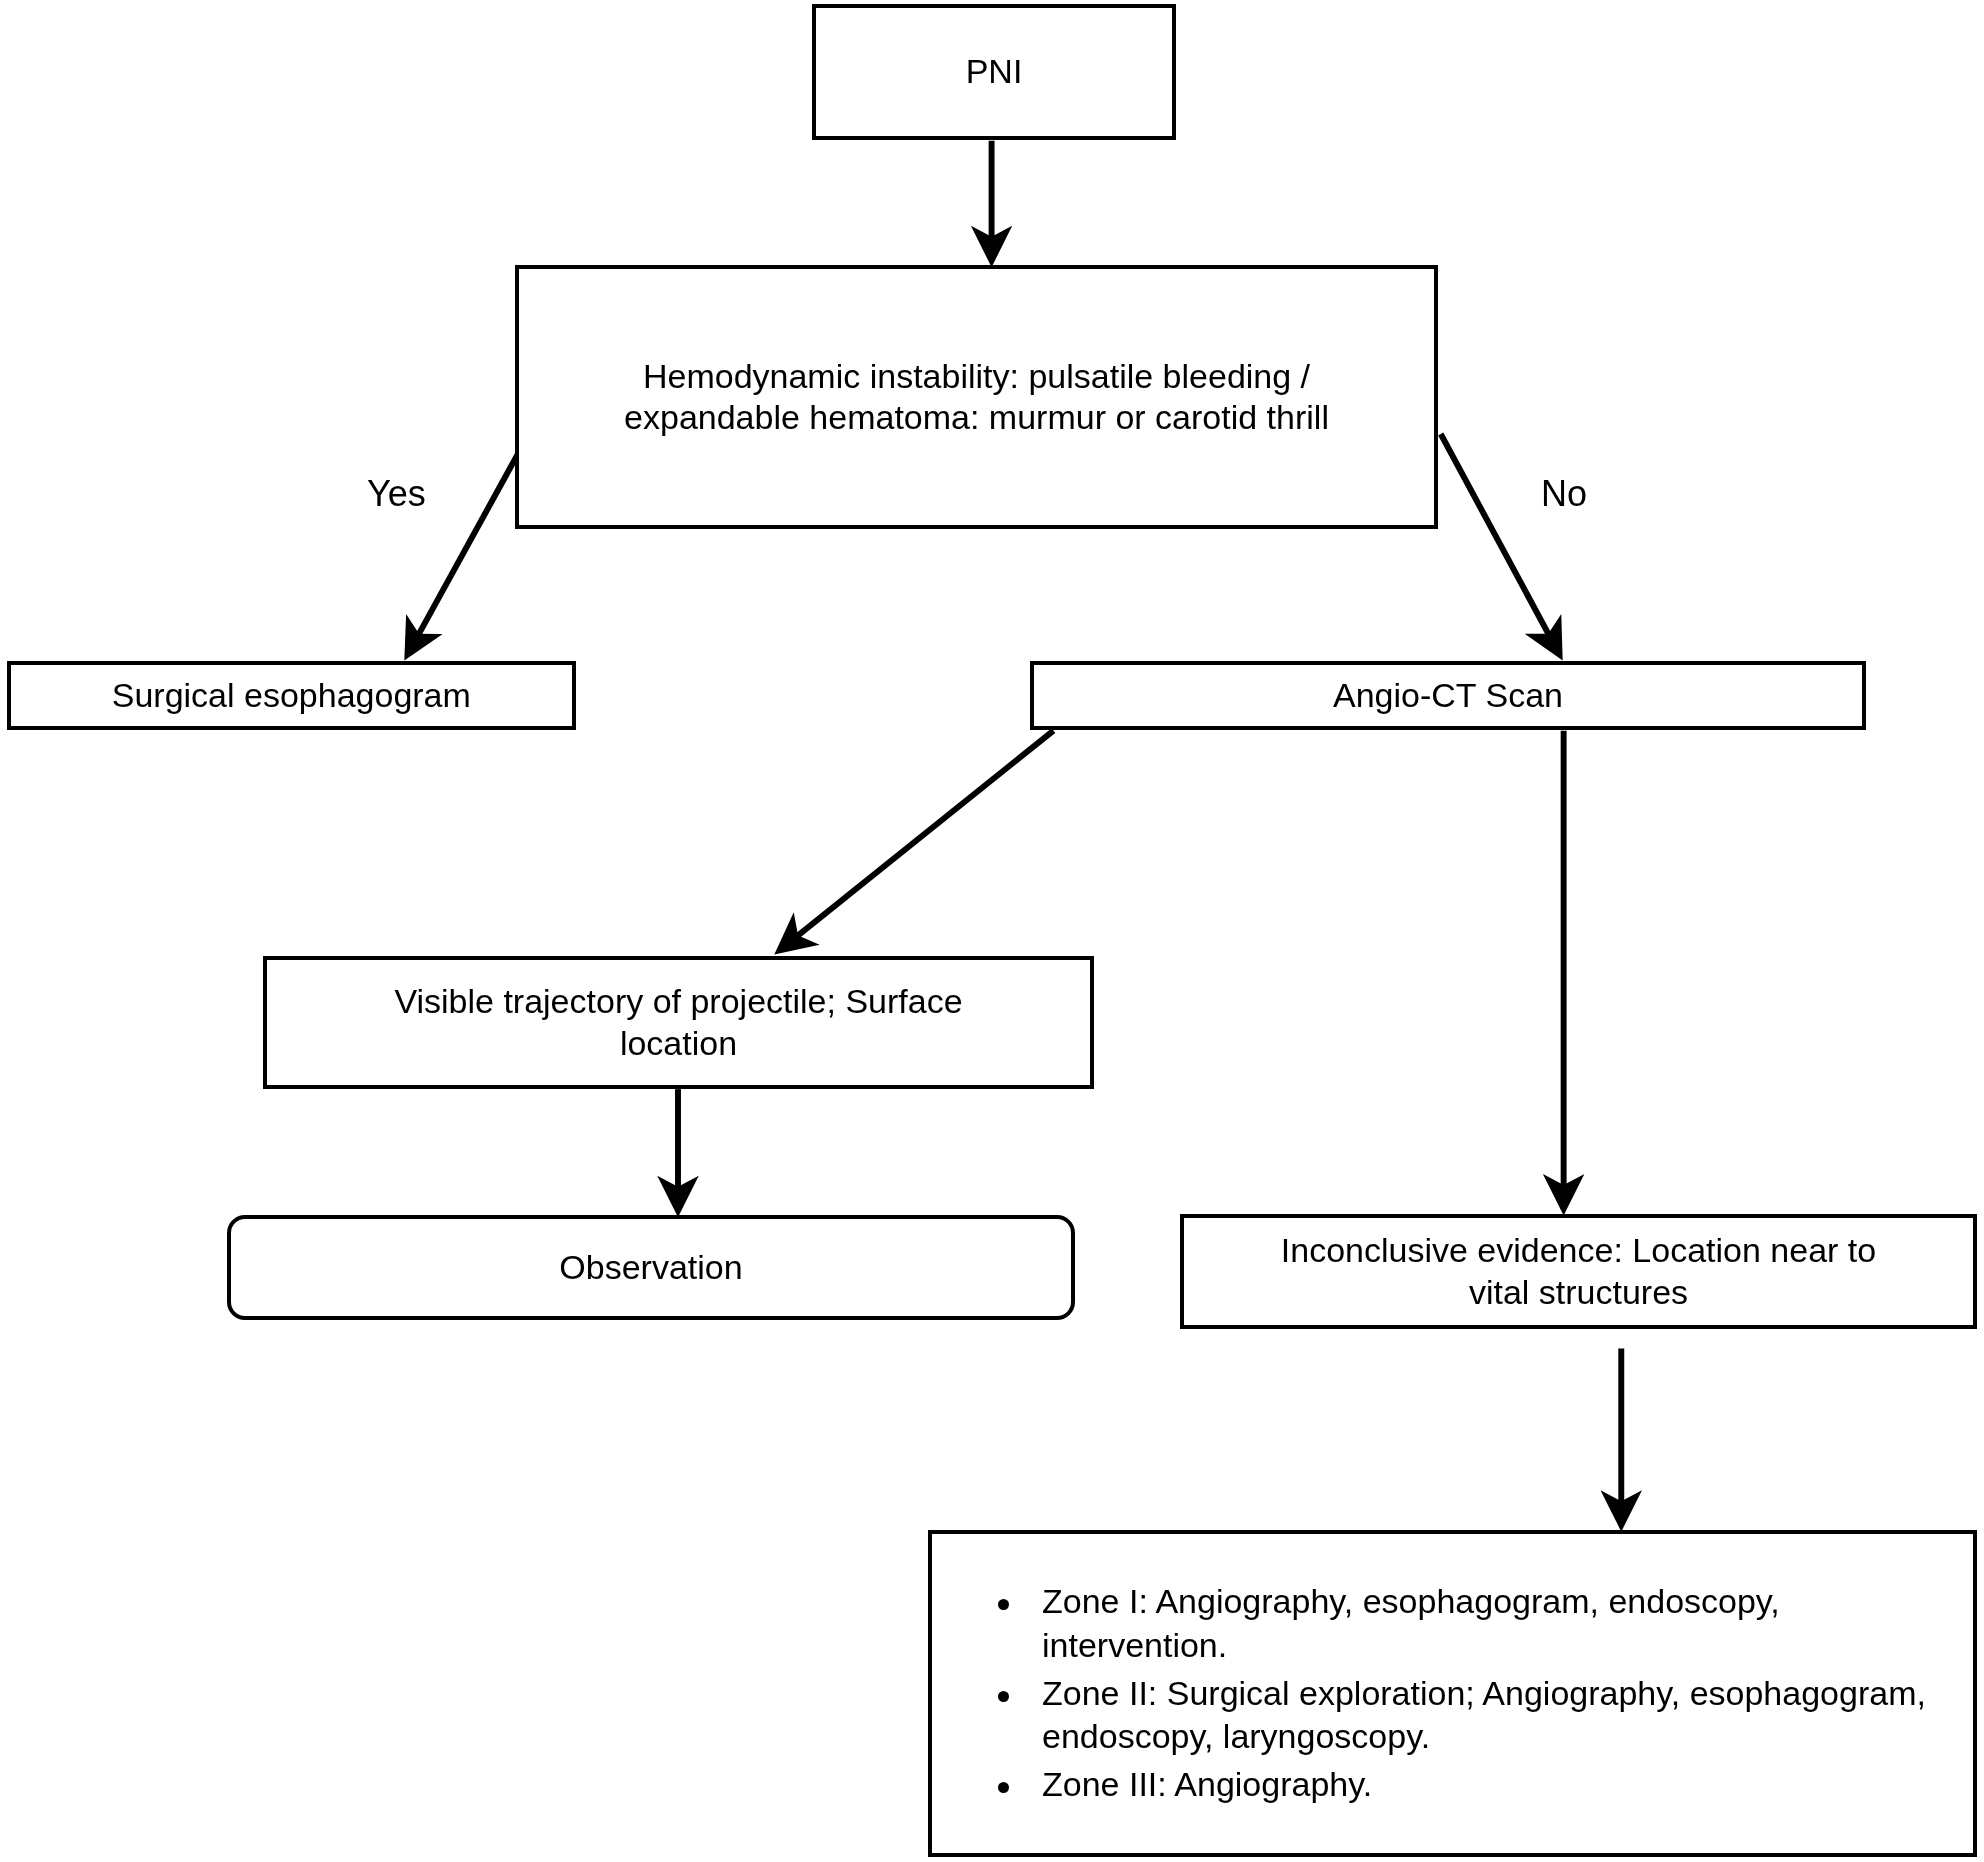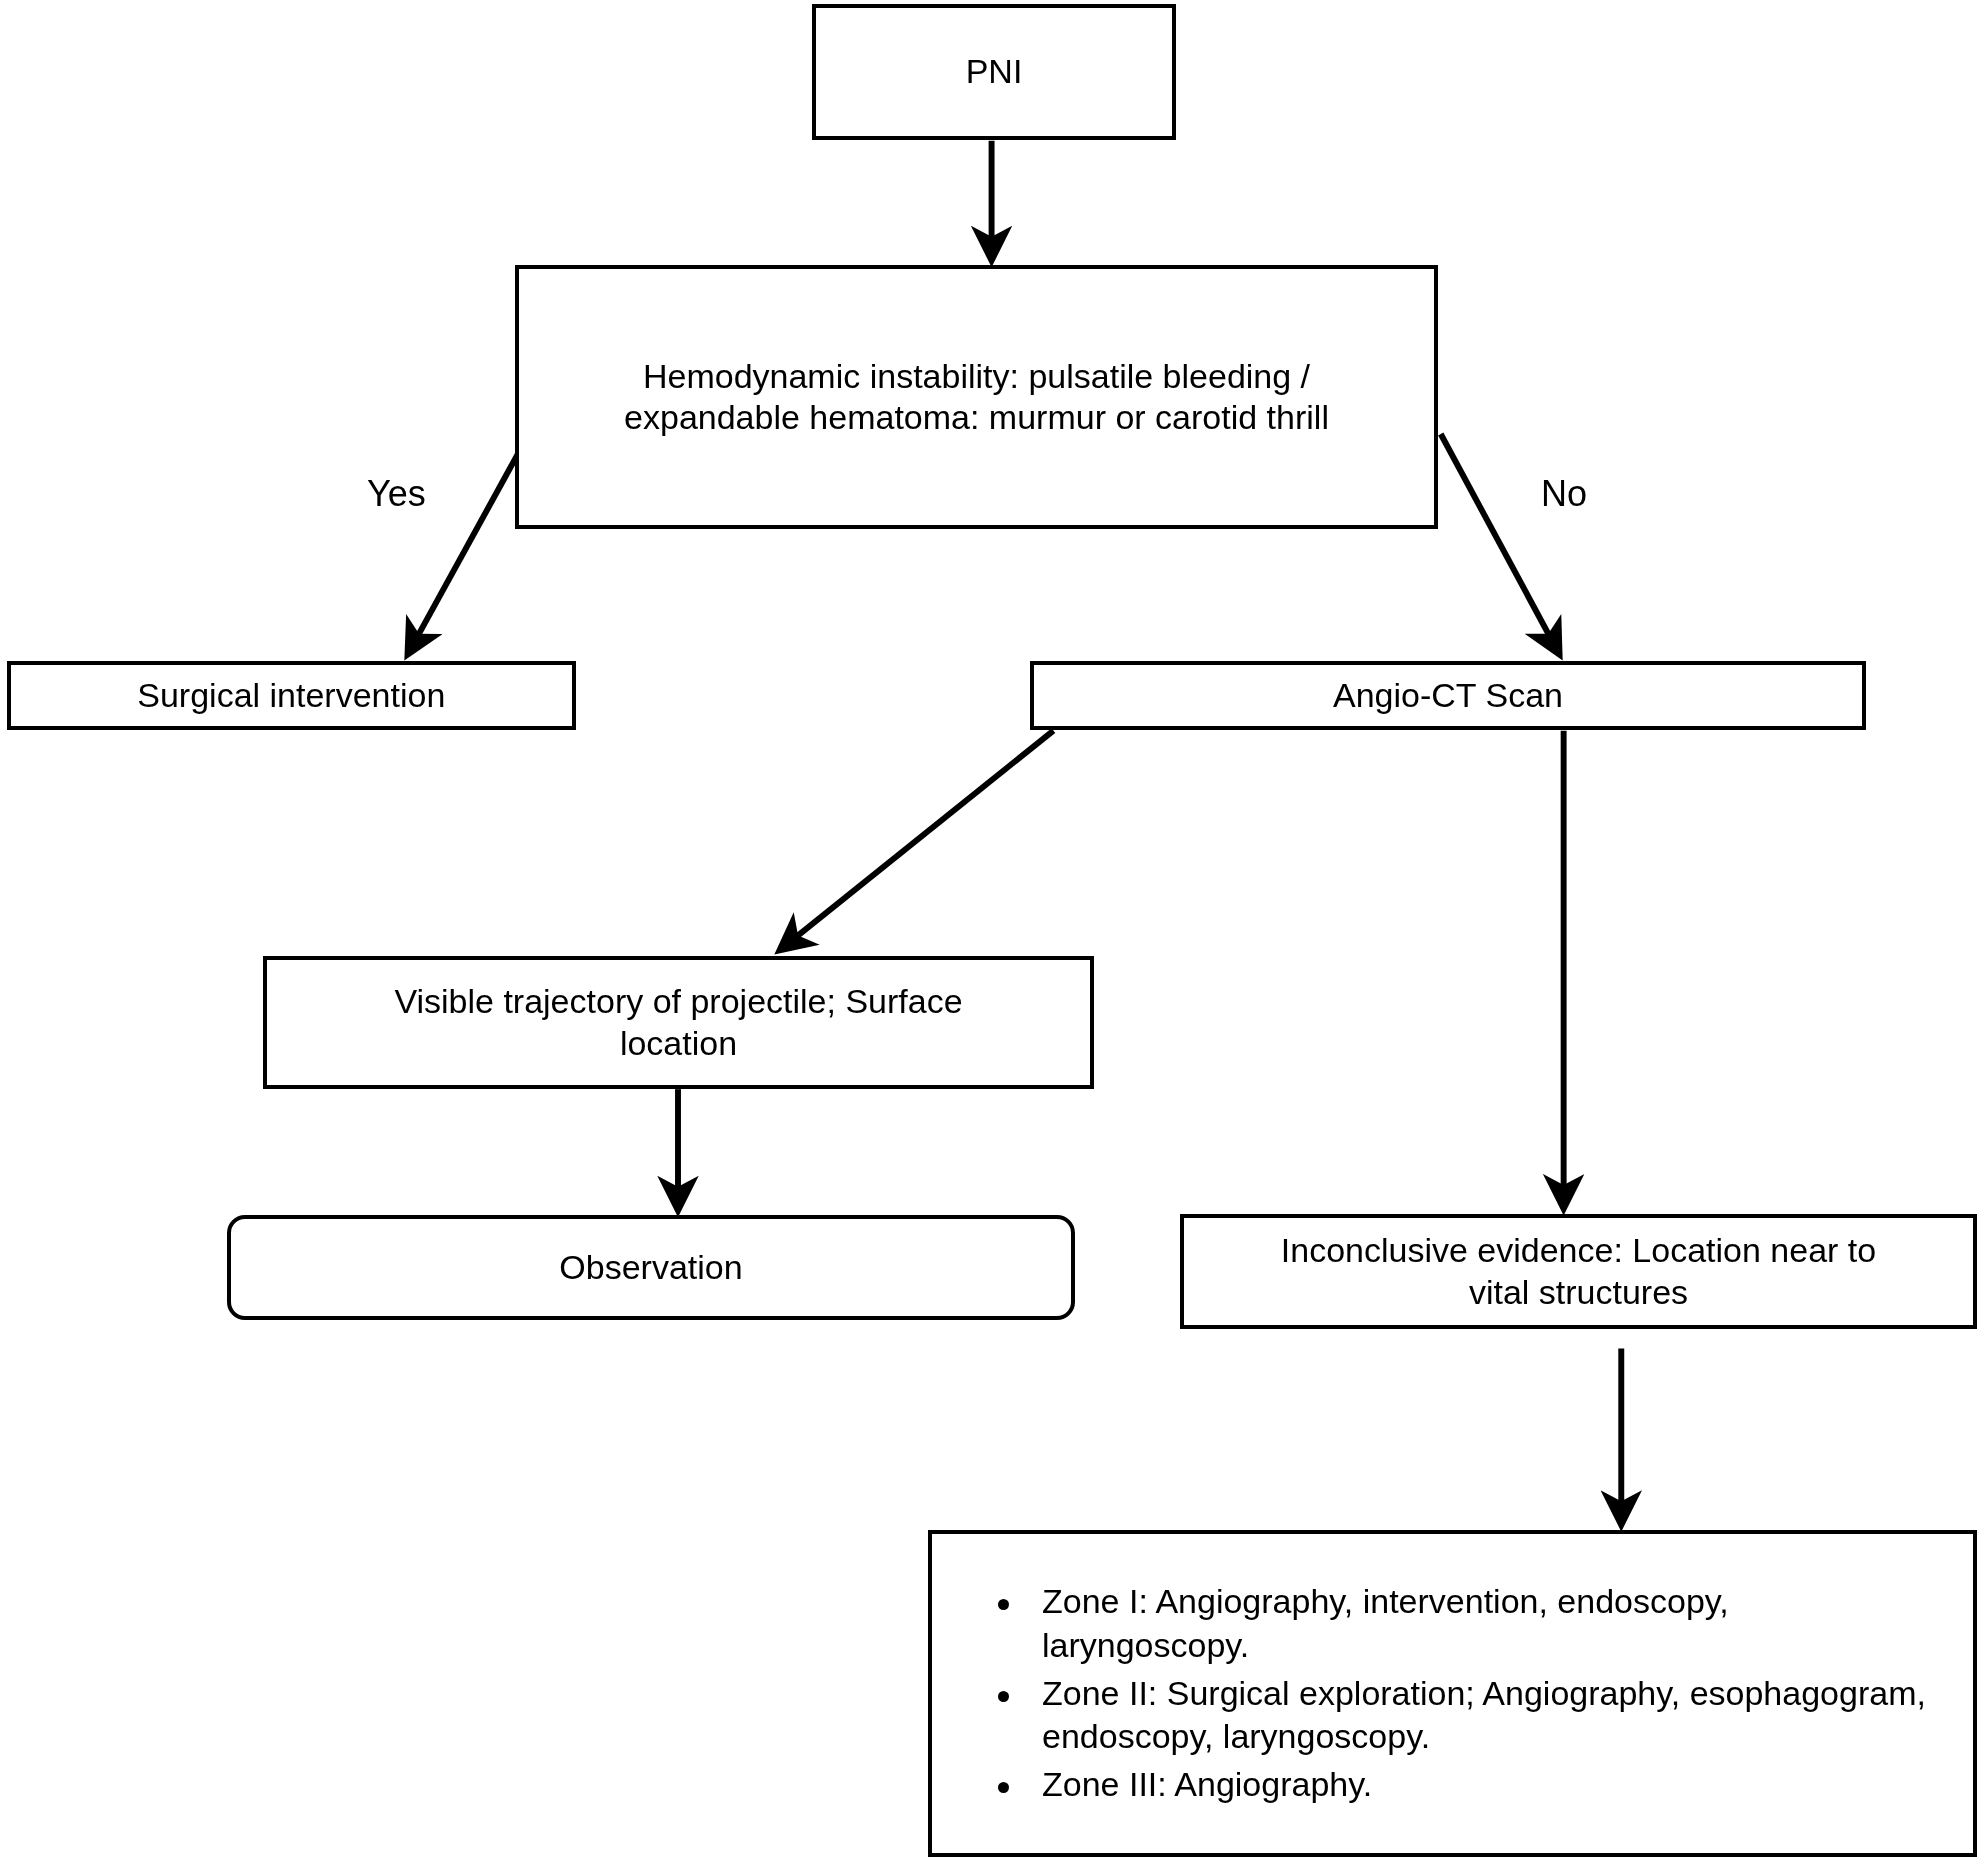--- a/index.html
+++ b/index.html
@@ -126,34 +126,34 @@
 
   <div class="node" id="node-pni">PNI</div>
 
   <div class="node" id="node-hemo">Hemodynamic instability: pulsatile bleeding /
 expandable hematoma: murmur or carotid thrill</div>
 
   <div class="edge-label" id="label-yes" style="left: 367px; top: 476px;">Yes</div>
 
   <div class="edge-label" id="label-no" style="left: 1541px; top: 476px;">No</div>
 
-  <div class="node" id="node-surgical">Surgical intervention</div>
+  <div class="node" id="node-surgical">Surgical esophagogram</div>
 
   <div class="node" id="node-angioct">Angio-CT Scan</div>
 
   <div class="node" id="node-trajectory">Visible trajectory of projectile; Surface
 location</div>
 
   <div class="node" id="node-observation">Observation</div>
 
   <div class="node" id="node-inconclusive">Inconclusive evidence: Location near to
 vital structures</div>
 
   <div id="node-zones">
     <ul>
-      <li>Zone I: Angiography, intervention, endoscopy, laryngoscopy.</li>
+      <li>Zone I: Angiography, esophagogram, endoscopy, intervention.</li>
       <li>Zone II: Surgical exploration; Angiography, esophagogram, endoscopy, laryngoscopy.</li>
       <li>Zone III: Angiography.</li>
     </ul>
   </div>
 
 </div>
 
 
 </body></html>

